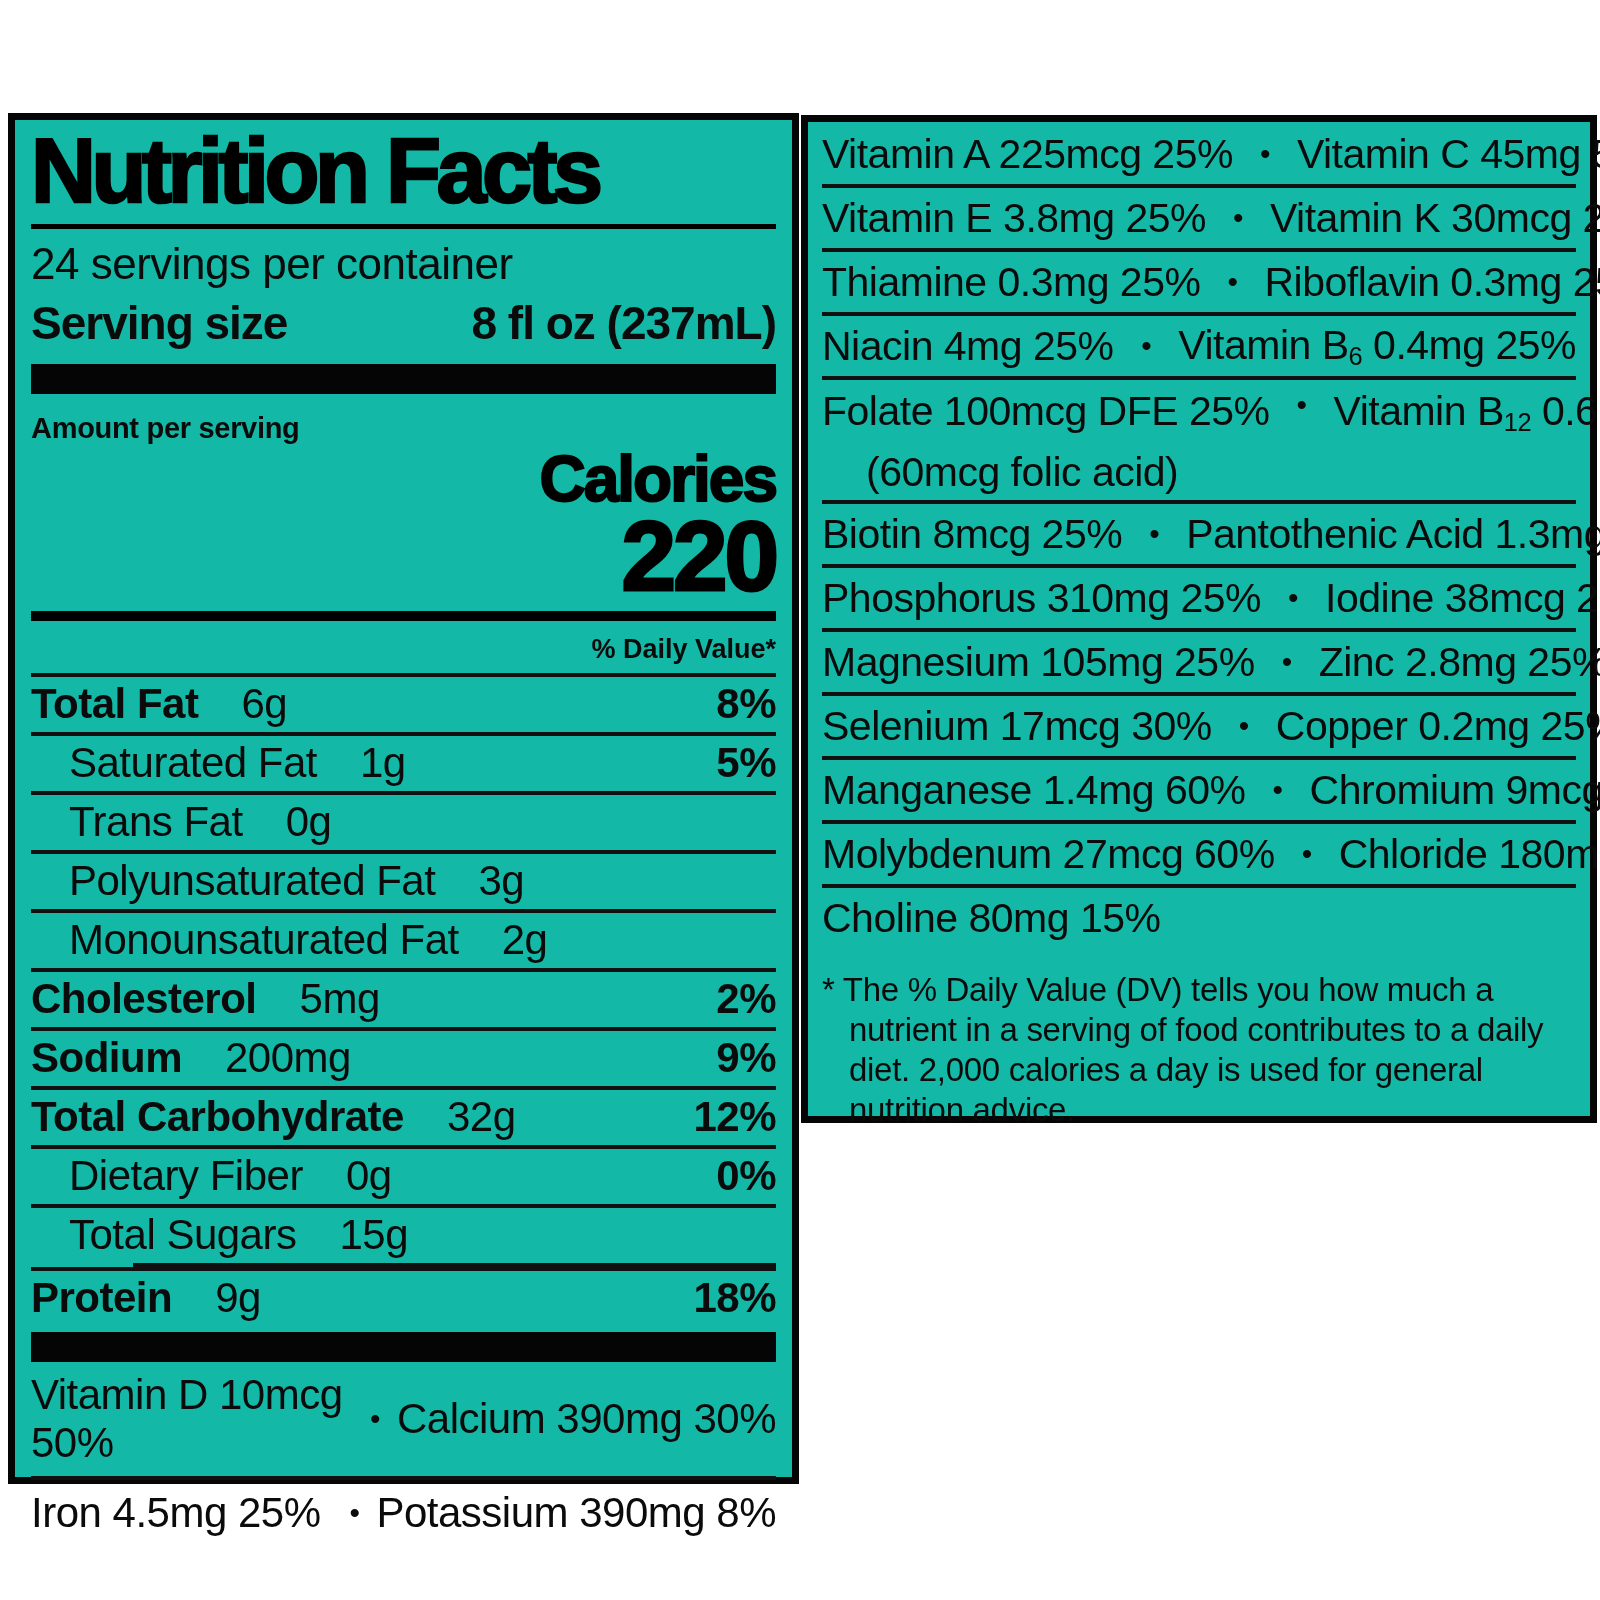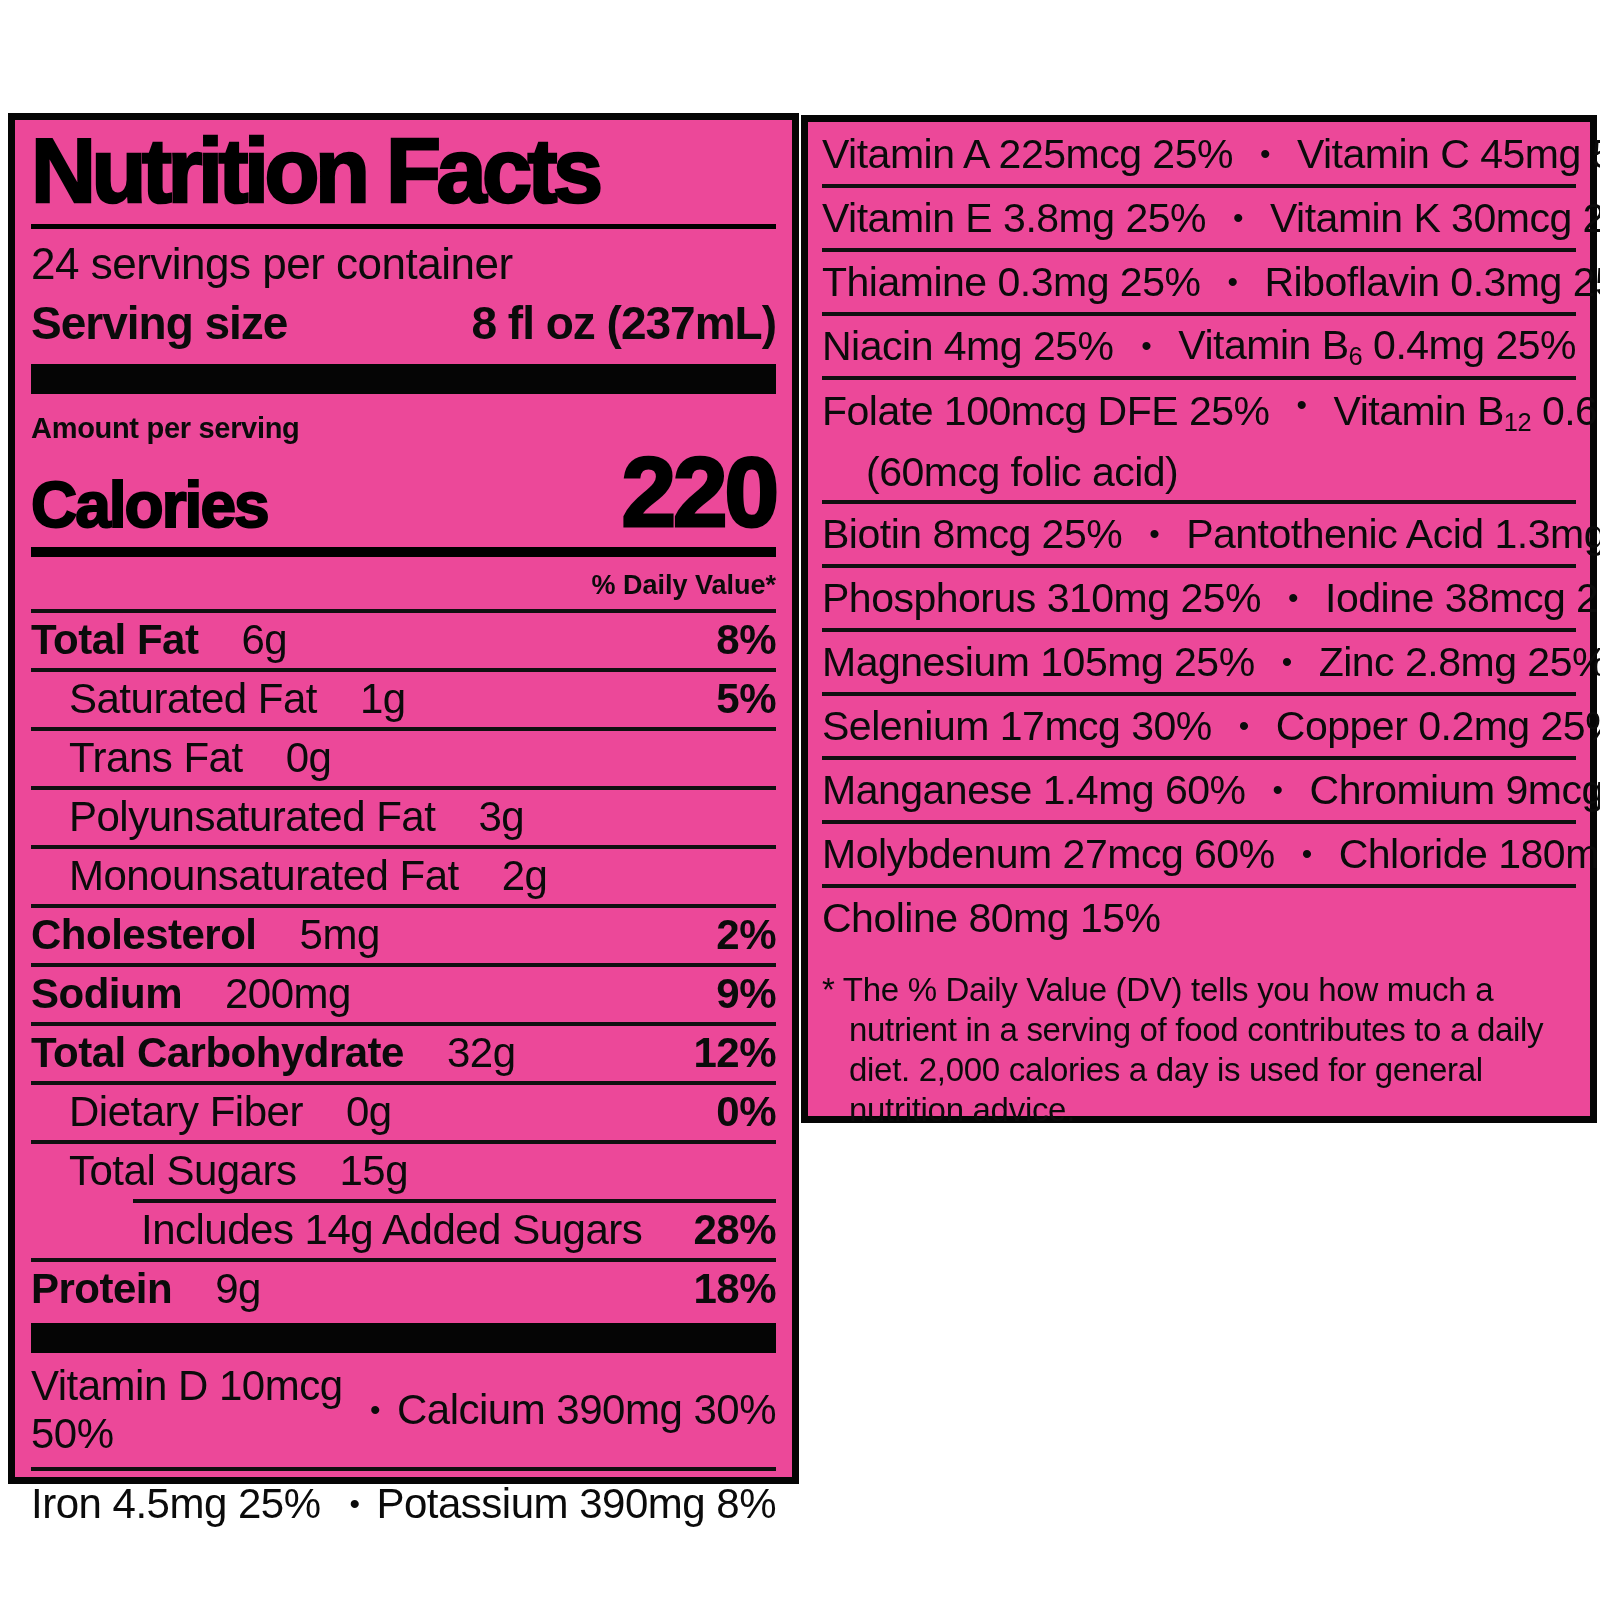--- a/index.html
+++ b/index.html
@@ -4,38 +4,38 @@
 <style>
   html,body{margin:0;padding:0;}
   body{
     width:1600px;height:1600px;position:relative;
     background:#ffffff;color:#0b0b0b;
     font-family:"Liberation Sans", sans-serif;
     -webkit-font-smoothing:antialiased;
     overflow:hidden;
   }
   .panel{
-    position:absolute;background:#ec4899;
+    position:absolute;background:#14b8a6;
     border:7px solid #050505;box-sizing:border-box;
   }
   #left-panel{left:8px;top:113px;width:791px;height:1371px;padding:4px 16px 6px 16px;}
   #right-panel{left:801px;top:115px;width:796px;height:1008px;padding:2px 14px 8px 14px;display:flex;flex-direction:column;}
 
   
   .nf-title{
     font-size:90px;font-weight:bold;letter-spacing:-4.5px;line-height:1.06;
     -webkit-text-stroke:2.5px #000;white-space:nowrap;color:#000;
   }
   .title-rule{border-top:5px solid #000;margin:5px 0 9px;}
   .servings{font-size:44px;line-height:1.18;letter-spacing:-0.5px;}
   .serving-size{display:flex;justify-content:space-between;align-items:flex-start;
     font-size:46px;font-weight:bold;letter-spacing:-1px;margin-top:7px;line-height:1.15;}
   .black-bar{background:#050505;height:30px;margin-top:14px;}
   .aps{font-size:29px;font-weight:bold;margin-top:18px;letter-spacing:-0.3px;}
-  .cal-row{display:flex;justify-content:space-between;align-items:flex-end;margin-top:2px;}
+  .cal-row{display:flex;justify-content:space-between;align-items:flex-end;margin-top:2px;flex-direction:column;}
   .cal-word{font-size:64px;font-weight:bold;letter-spacing:-2px;-webkit-text-stroke:2px #000;line-height:1;color:#000;}
   .cal-value{font-size:98px;font-weight:bold;letter-spacing:-3px;-webkit-text-stroke:3px #000;line-height:.92;color:#000;}
   .thick-rule{border-top:10px solid #000;margin-top:10px;}
   .dv-header{font-size:27px;font-weight:bold;text-align:right;padding:13px 0 8px;}
   .sep{border-top:4px solid #101010;}
   .sep.ind{margin-left:102px;}
   .nrow{display:flex;align-items:baseline;font-size:42px;letter-spacing:-0.5px;padding:6px 0 7px;line-height:1.0;gap:32px;}
   .nrow .nm{white-space:nowrap;}
   .nrow .nm.b{font-weight:bold;}
   .nrow .amt{margin-left:11px;white-space:nowrap;}
@@ -134,24 +134,20 @@
     <span class="amt">0g</span>
     <span class="dv">0%</span>
   </div>
   <div class="sep"></div>
   <div class="nrow">
     <span class="nm ind1">Total Sugars</span>
     <span class="amt">15g</span>
     <span class="dv"></span>
   </div>
   <div class="sep ind"></div>
-  <div class="nrow">
-    <span class="nm ind2">Includes 14g Added Sugars</span>
-    <span class="dv">28%</span>
-  </div>
   <div class="sep"></div>
   <div class="nrow">
     <span class="nm b">Protein</span>
     <span class="amt">9g</span>
     <span class="dv">18%</span>
   </div>
   <div class="black-bar" style="margin-top:6px;"></div>
 
   <div class="mrow">
     <span>Vitamin D 10mcg 50%</span>

